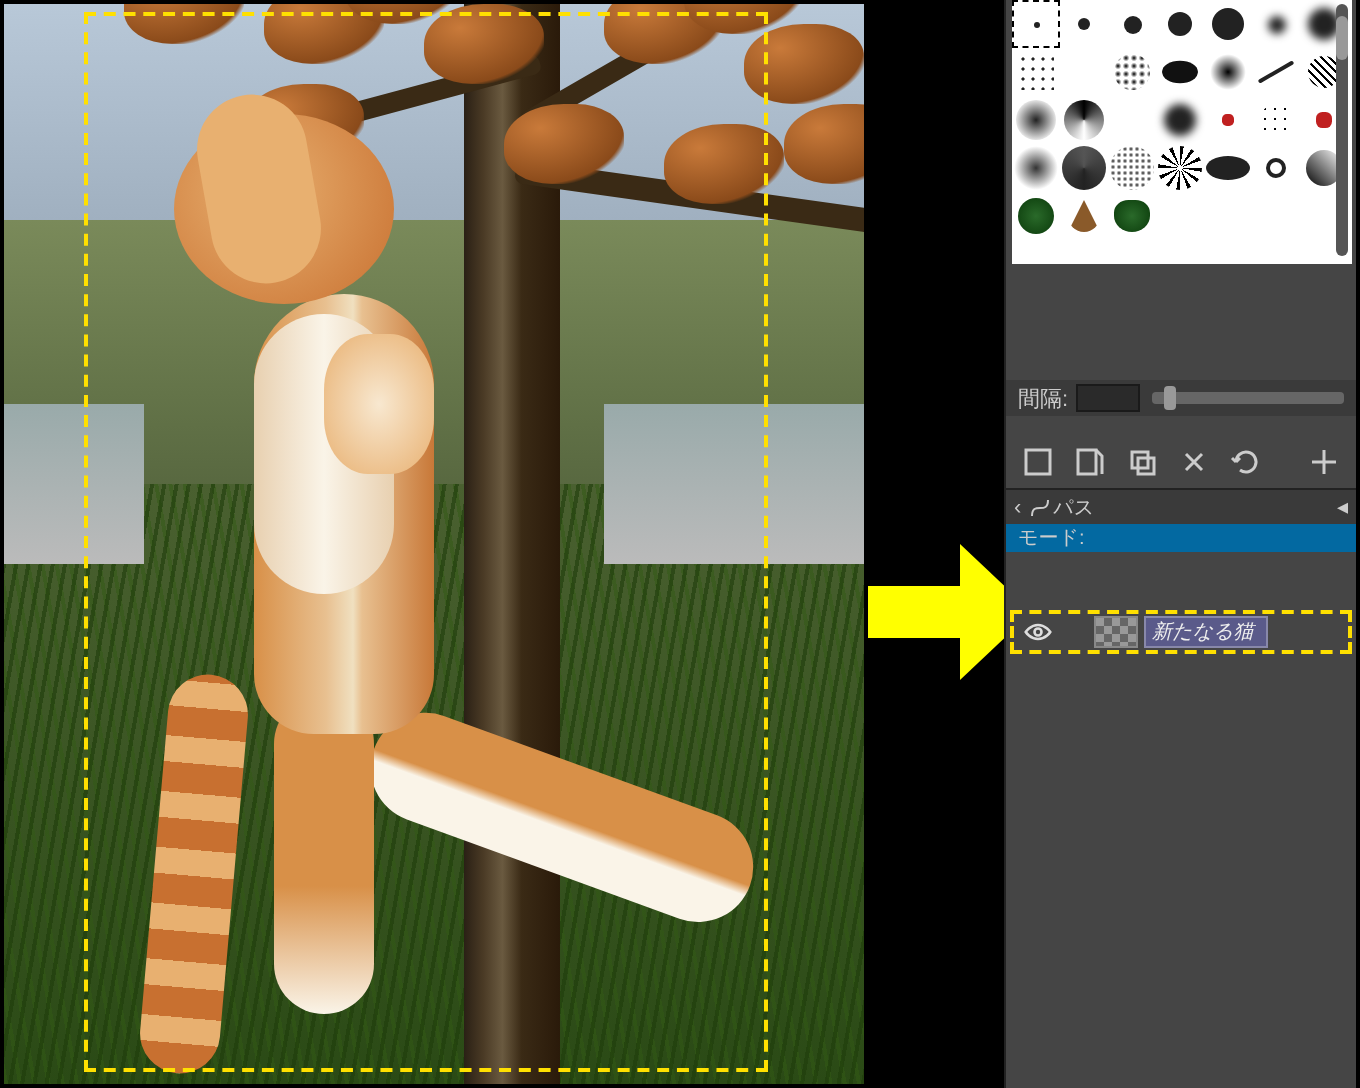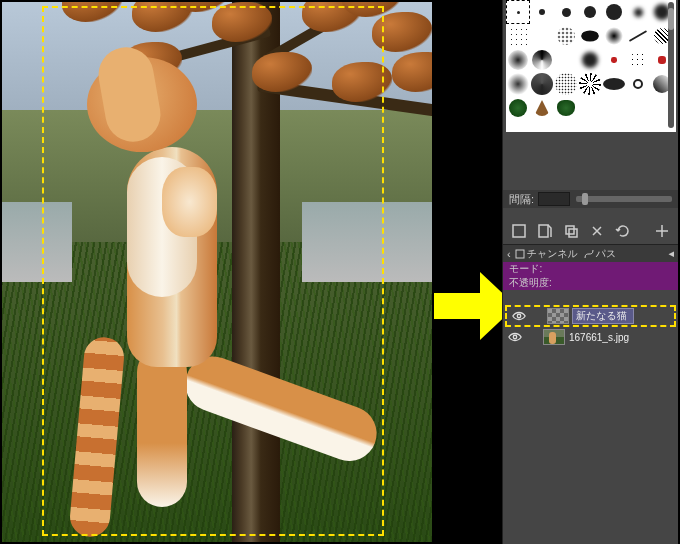--- a/index.html
+++ b/index.html
@@ -210,33 +210,34 @@
   }
   .docker-tabs .tabbtn{
     font-size:10px; color:#ccc; padding:0 2px;
     display:flex;align-items:center;gap:2px;
   }
   .docker-tabs .chevL{color:#ccc;}
   .docker-tabs .menu{margin-left:auto;margin-right:4px;color:#ccc;}
 
   .section-row{
     position:absolute; left:0; width:100%; height:14px;
-    background:#701a75; padding-left:6px; font-size:10px;
+    background:#0369a1; padding-left:6px; font-size:10px;
     display:flex; align-items:flex-end;
     color:#ccc;
   }
   .mode-row{top:262px;}
   .opacity-row{top:276px;}
   .lock-row{top:290px; gap:6px;}
   .lock-row .icons{display:flex;gap:6px;margin-left:4px;align-items:center;}
   .lock-row svg{width:11px;height:11px;stroke:#ccc;fill:none;}
 
   .layers-list{
     position:absolute; left:0; top:305px; width:100%;
     background:#454545;
+    font-style:italic;
   }
   .layer-row{
     display:flex; align-items:center;
     height:20px; padding-left:4px; gap:4px;
     font-size:10px; color:#eee;
   }
   .layer-row.highlight{
     border:2px dashed #ffe000;
     height:22px;
     margin:0 2px;
@@ -456,58 +457,38 @@
         <svg viewBox="0 0 16 16">
           <path d="M2 8h12M8 2v12"></path>
         </svg>
       </div>
   </div>
 
   <div class="docker-tabs">
     <span class="chevL">‹</span>
     <span class="tabbtn">
       <svg width="10" height="10" viewBox="0 0 10 10" fill="none" stroke="#ccc">
-          <rect x="1" y="1" width="8" height="8"></rect>
-        </svg>
-      <span>チャンネル</span>
-    </span>
-    <span class="tabbtn">
-      <svg width="10" height="10" viewBox="0 0 10 10" fill="none" stroke="#ccc">
           <path d="M1 9C1 1 9 9 9 1"></path>
         </svg>
       <span>パス</span>
     </span>
     <span class="menu">◂</span>
   </div>
 
   <div class="section-row mode-row">
     <span>モード:</span>
-  </div>
-  <div class="section-row opacity-row">
-    <span>不透明度:</span>
   </div>
 
   <div class="layers-list">
     <div class="layer-row highlight">
       <span class="eye">
         <svg viewBox="0 0 16 16">
             <path d="M1 8s2.5-4 7-4 7 4 7 4-2.5 4-7 4-7-4-7-4z"></path>
             <circle cx="8" cy="8" r="2"></circle>
           </svg>
       </span>
       <span class="chain"></span>
       <span class="thumb trans"></span>
       <span class="layer-name editing">新たなる猫</span>
     </div>
-    <div class="layer-row">
-      <span class="eye">
-        <svg viewBox="0 0 16 16">
-            <path d="M1 8s2.5-4 7-4 7 4 7 4-2.5 4-7 4-7-4-7-4z"></path>
-            <circle cx="8" cy="8" r="2"></circle>
-          </svg>
-      </span>
-      <span class="chain"></span>
-      <span class="thumb img"></span>
-      <span class="layer-name">167661_s.jpg</span>
-    </div>
   </div>
 
 </div>
 
 </body></html>

